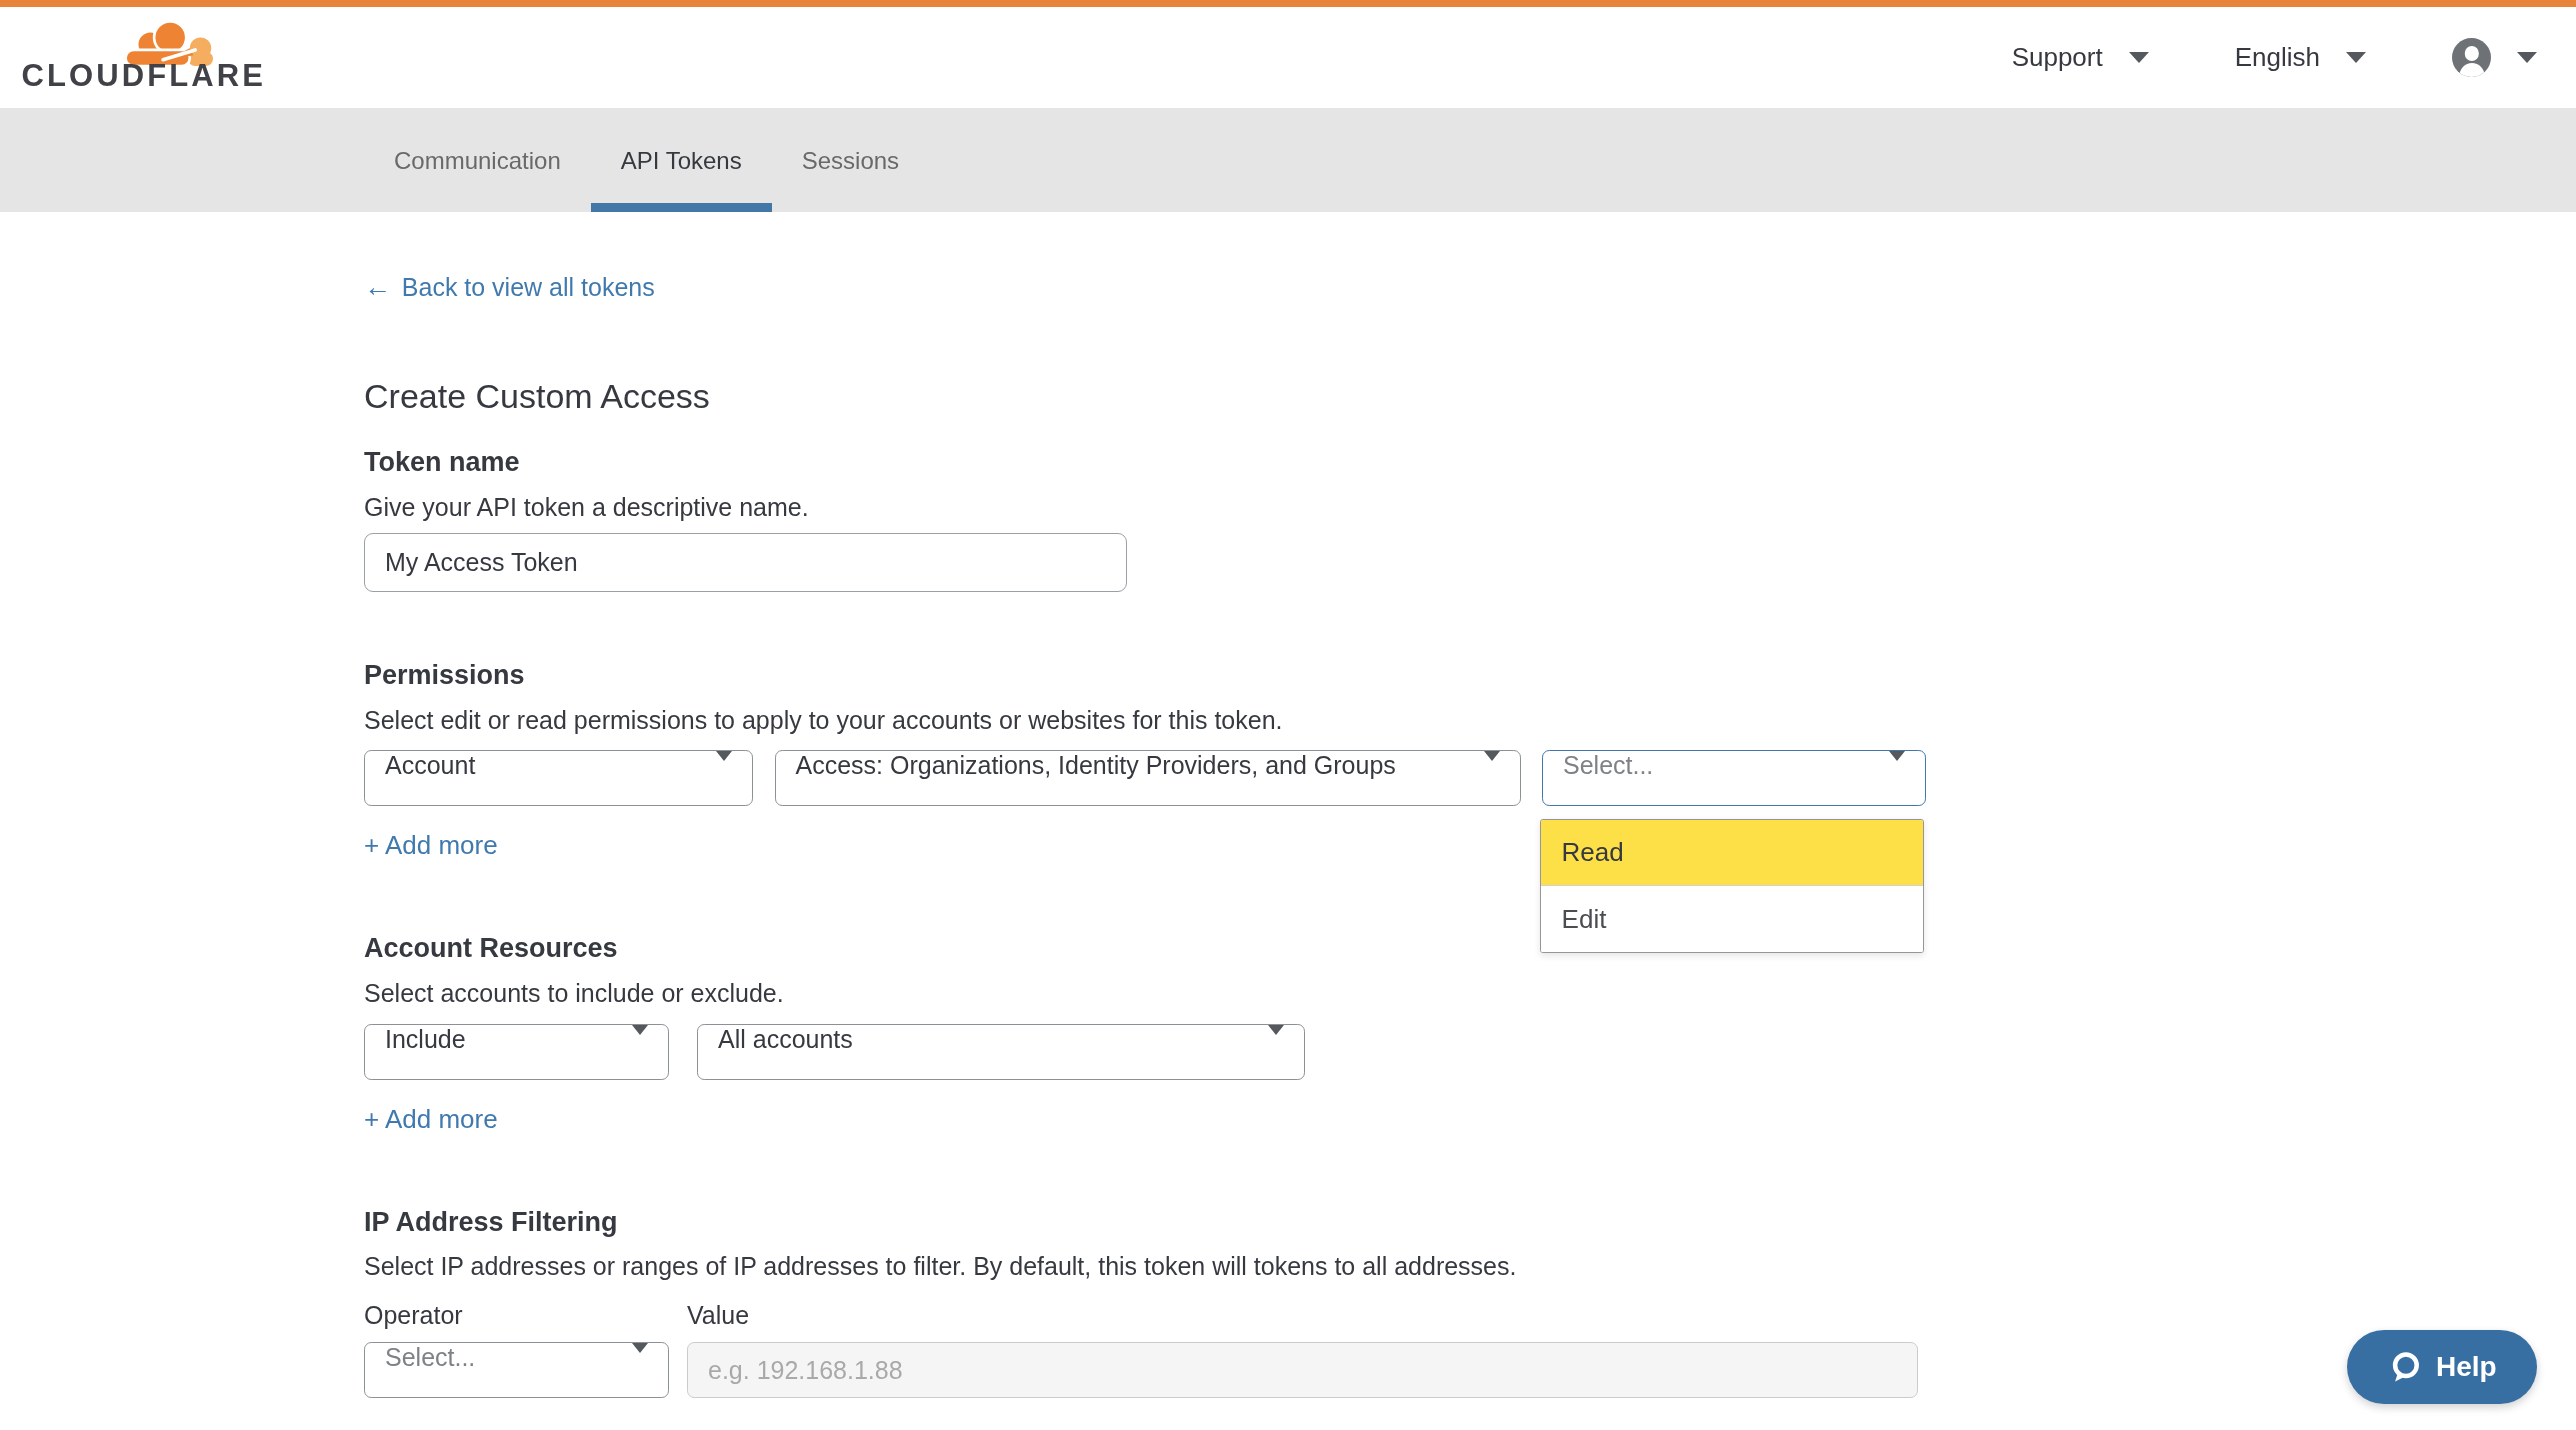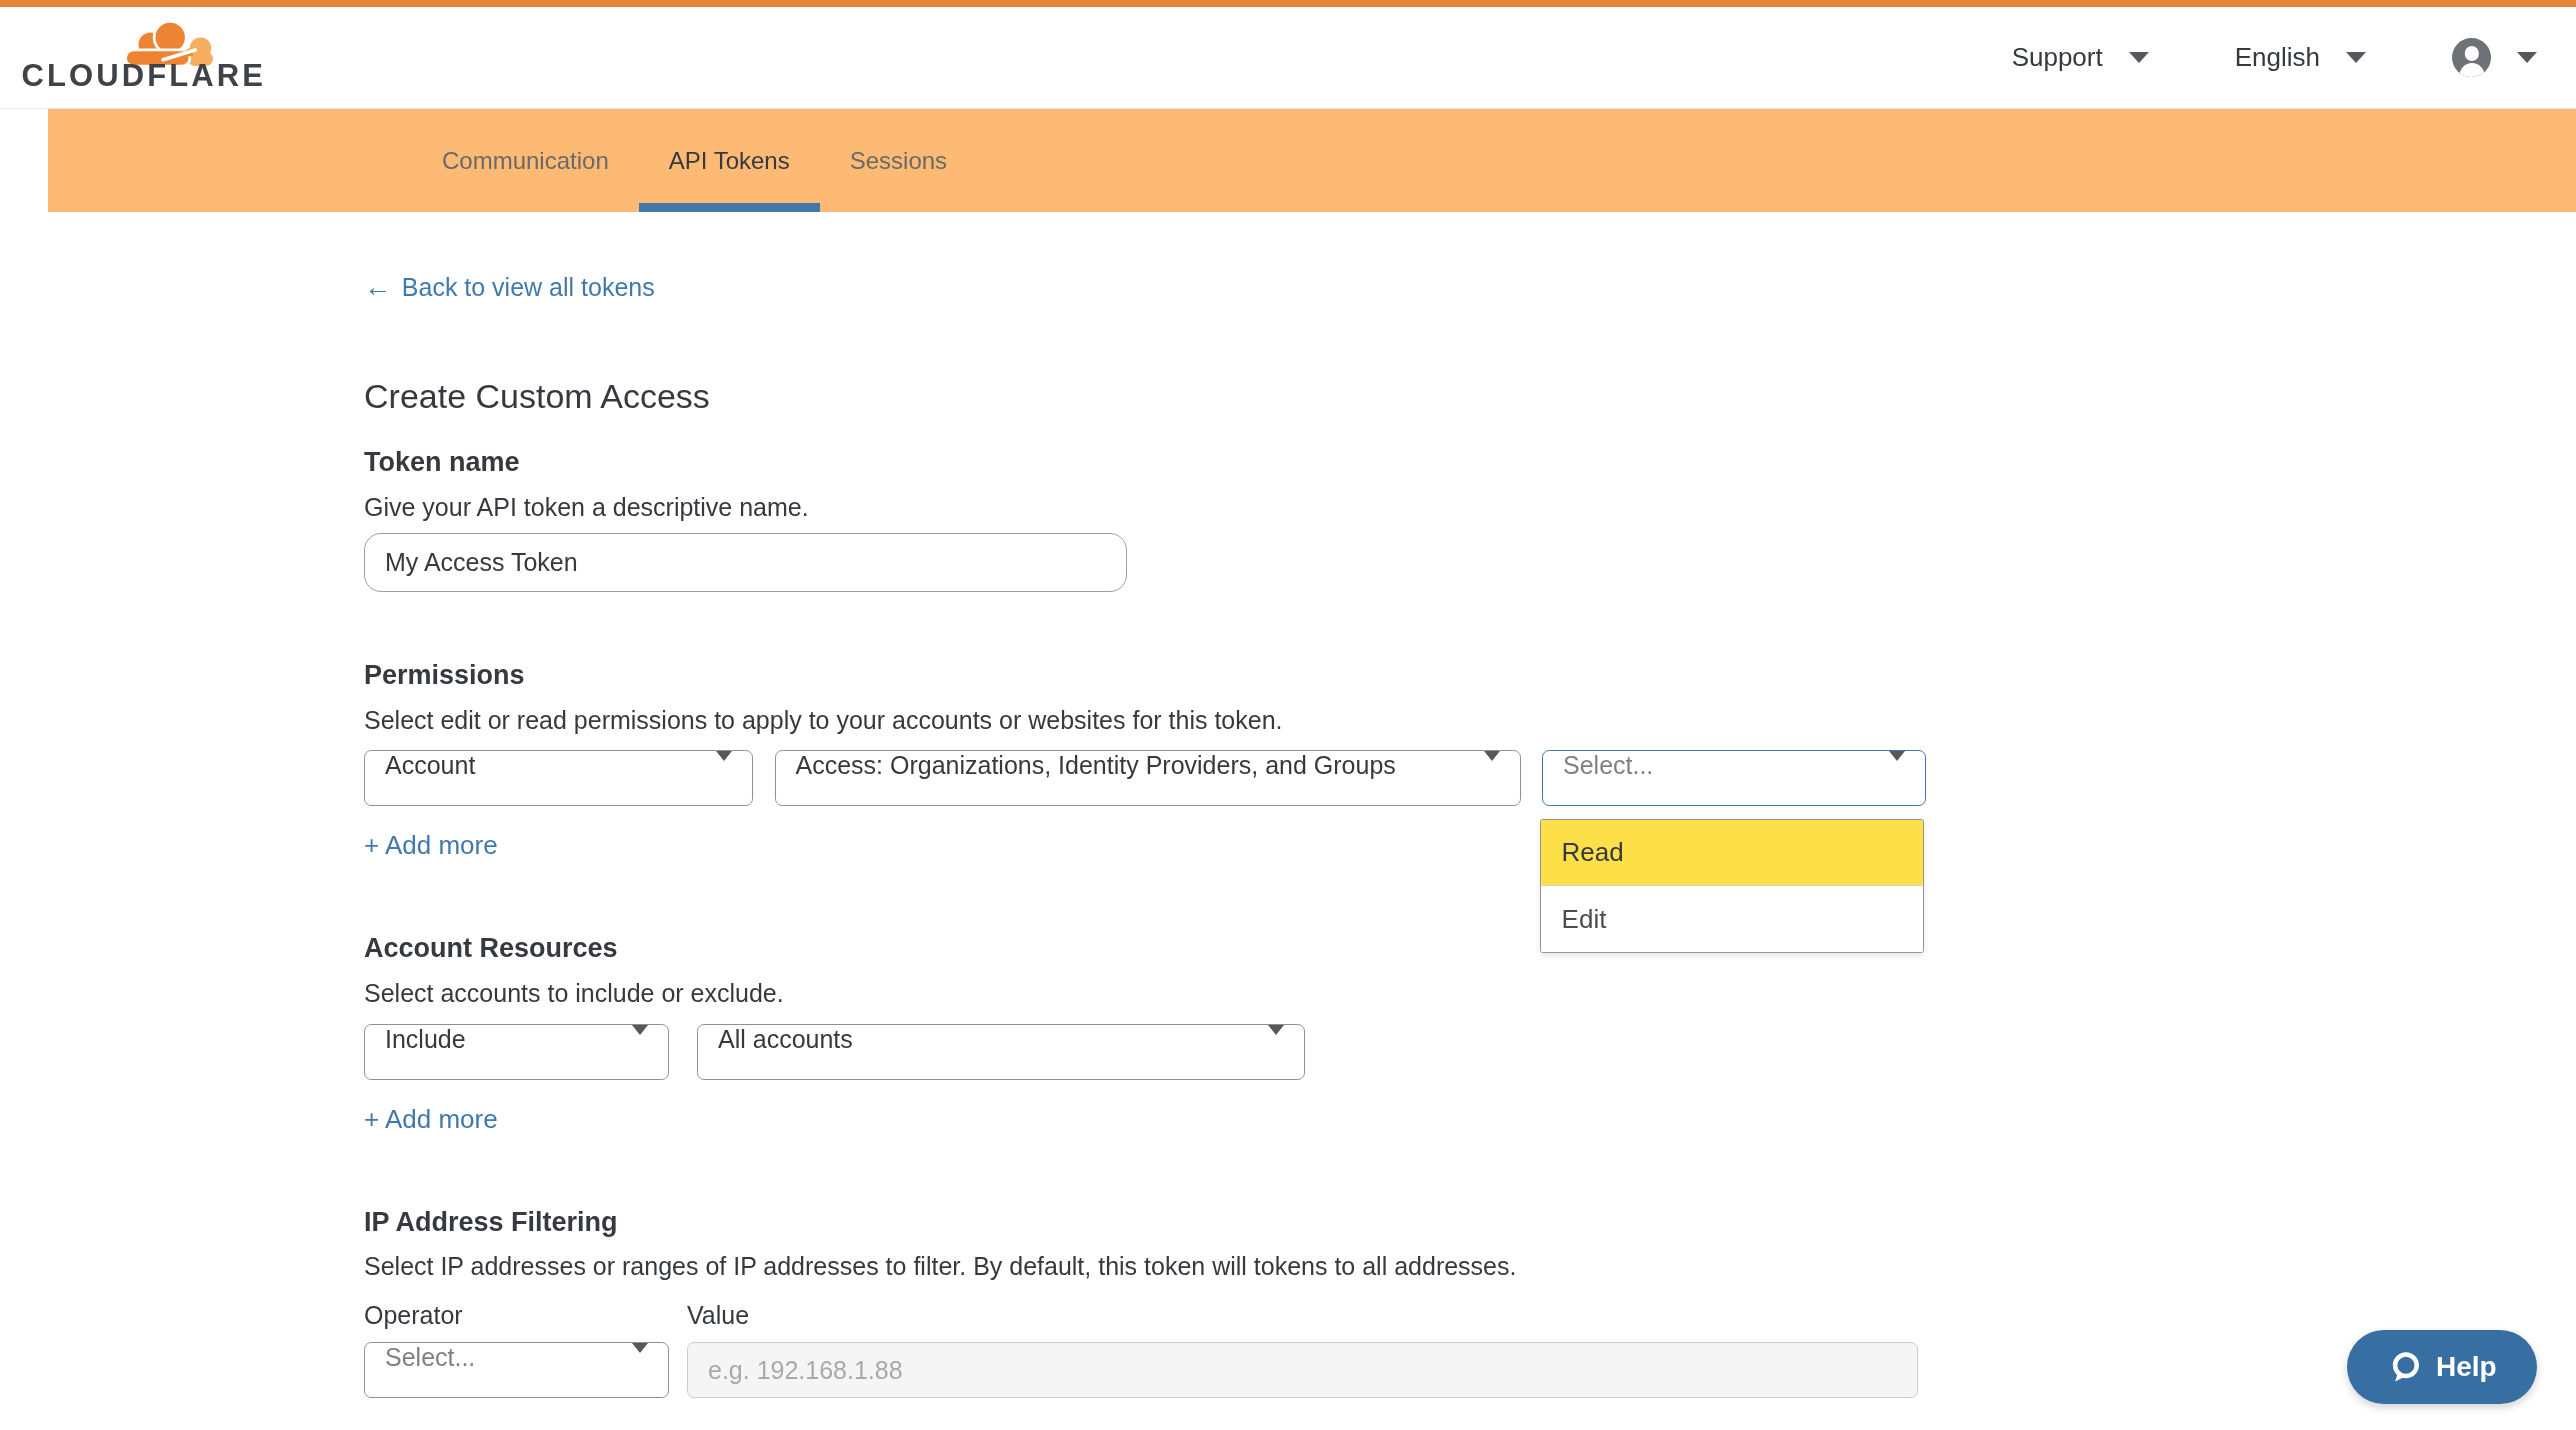--- a/index.html
+++ b/index.html
@@ -31,42 +31,42 @@
     border-right:10px solid transparent;border-top:11.7px solid #55585C;}
   .caret.small{border-left-width:8px;border-right-width:8px;border-top-width:10px;}
   .avatar{width:39px;height:39px;border-radius:50%;background:#6E7175;
     position:relative;overflow:hidden;}
   .avatar .head{position:absolute;left:50%;top:8px;transform:translateX(-50%);
     width:14.4px;height:14.4px;border-radius:50%;background:#fff;}
   .avatar .body{position:absolute;left:50%;top:25px;transform:translateX(-50%);
     width:25px;height:16px;border-radius:12.6px 12.6px 0 0;background:#fff;}
 
   
-  .tabbar{height:103px;background:#fdba74;display:flex;align-items:stretch;
-    padding-left:364px;margin-left:48px;}
+  .tabbar{height:103px;background:#e5e5e5;display:flex;align-items:stretch;
+    padding-left:364px;}
   .tab{position:relative;display:flex;align-items:center;padding:0 30px;
     font-size:24px;color:var(--text-gray);cursor:pointer;}
   .tab.active{color:var(--text-dark);font-weight:500;}
   .tab.active::after{content:"";position:absolute;left:0;right:0;bottom:0;
     height:9px;background:var(--tab-underline);}
 
   
   .main{padding:59px 0 0 364px;}
   .back-link{display:inline-flex;align-items:center;gap:10.8px;font-size:25px;
     line-height:32px;color:var(--link-blue);cursor:pointer;text-decoration:none;}
   .back-link .arrow{font-size:27px;}
   h1{margin-top:74px;font-size:34px;font-weight:500;line-height:39px;color:var(--text-dark);}
   .section-heading{font-size:27px;font-weight:600;line-height:34px;color:var(--text-dark);}
   .section-desc{margin-top:12.6px;font-size:25px;line-height:30.5px;color:var(--text-dark);}
   .mt-token{margin-top:29px;}
   .mt-section{margin-top:70px;}
   .mt-permissions{margin-top:66px;}
 
   .text-input{margin-top:10.8px;width:763px;height:59px;border:0.9px solid #9AA0A4;
-    border-radius:17px;font-size:25px;color:var(--text-dark);padding:0 20px;
+    border-radius:9px;font-size:25px;color:var(--text-dark);padding:0 20px;
     font-family:inherit;background:#fff;display:block;}
 
   .select-row{margin-top:15.3px;display:flex;gap:21.5px;position:relative;}
   .select{height:56px;border:1.3px solid #8C9196;border-radius:7.2px;background:#fff;
     display:flex;align-items:flex-start;justify-content:space-between;
     padding:0 20px;font-size:25px;color:var(--text-dark);cursor:pointer;}
   .select .placeholder{color:#7E8286;}
   .select.focused{border:1.8px solid var(--tab-underline);}
   .w-scope{width:389px;}
   .w-group{width:746px;}

